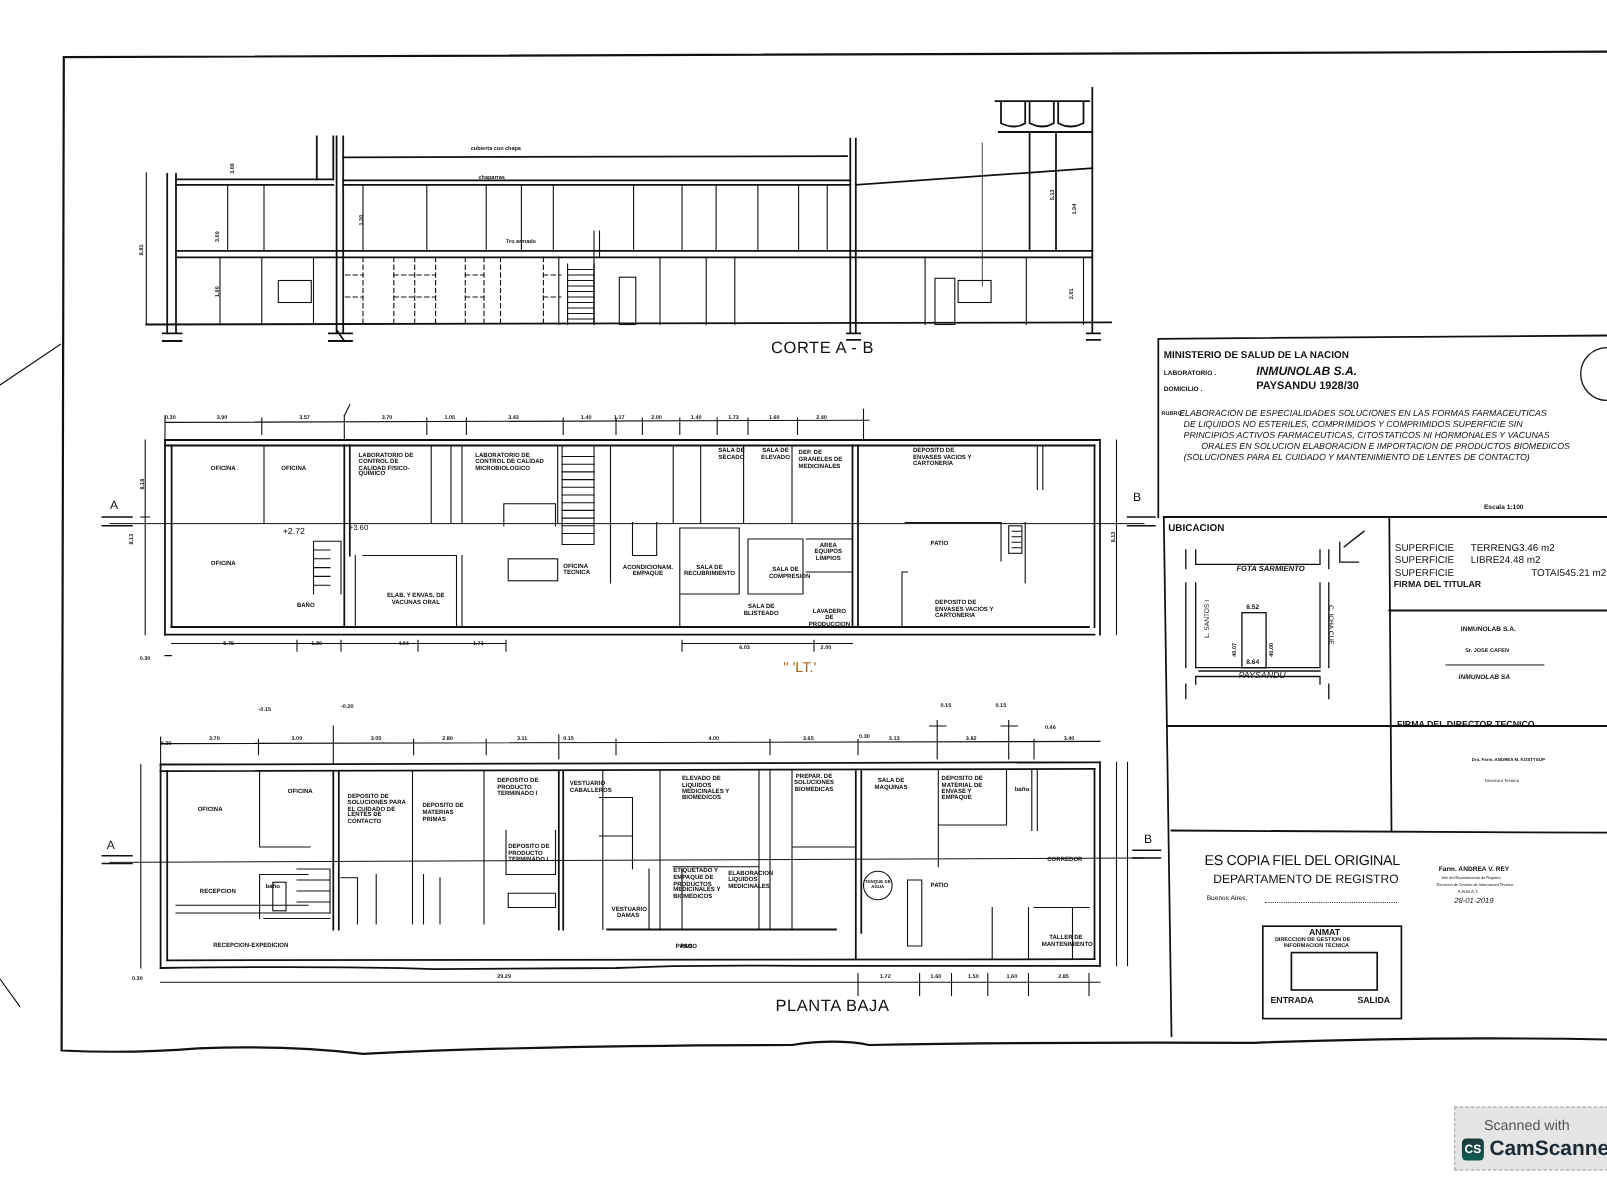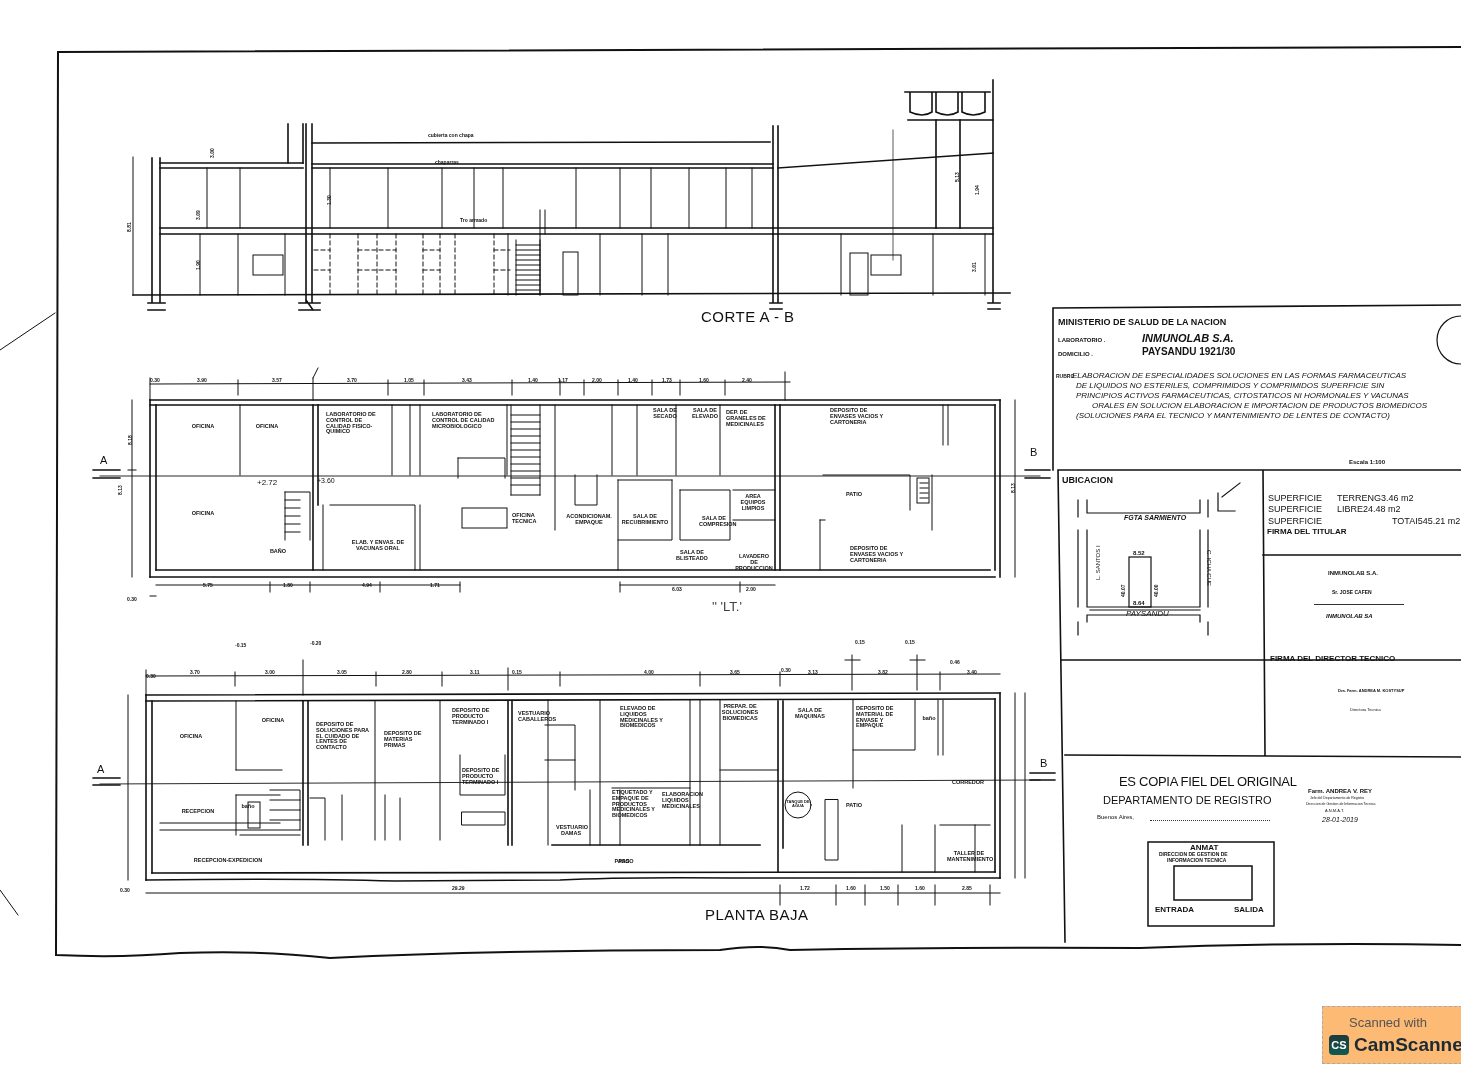--- a/index.html
+++ b/index.html
@@ -5,21 +5,21 @@
   html,body{margin:0;padding:0;background:#fff;}
   body{width:1461px;height:1080px;position:relative;overflow:hidden;font-family:"Liberation Sans",sans-serif;color:#111;}
   .abs{position:absolute;}
   svg.plan{position:absolute;left:0;top:0;}
   .t{position:absolute;font-family:"Liberation Sans",sans-serif;color:#111;white-space:nowrap;line-height:1;}
   .room{font-size:5.5px;font-weight:bold;text-align:center;white-space:normal;line-height:1.05;}
   .dim{font-size:5px;font-weight:bold;}
   .vdim{font-size:5px;font-weight:bold;transform:rotate(-90deg);transform-origin:left top;}
   .title-big{font-size:15px;letter-spacing:0.5px;}
   .ital{font-style:italic;}
-  .cam{position:absolute;left:1322px;top:1006px;width:139px;height:56px;border:1px dashed #aaa;background:#fdba74;border-right:none;}
+  .cam{position:absolute;left:1322px;top:1006px;width:139px;height:56px;border:1px dashed #aaa;background:#e5e5e5;border-right:none;}
   .cam .sw{position:absolute;left:26px;top:8px;font-size:13px;color:#555;}
   .cam .logo{position:absolute;left:6px;top:28px;width:20px;height:20px;border-radius:4px;background:linear-gradient(#1e3a3a,#0f5b52);color:#fff;font-size:11px;font-weight:bold;text-align:center;line-height:20px;}
   .cam .name{position:absolute;left:31px;top:27px;font-size:19px;color:#1b2a33;font-weight:bold;}
 </style>
 </head>
 <body>
 
 <svg class="plan" width="1461" height="1080" xmlns="http://www.w3.org/2000/svg">
   <g fill="none" stroke="#111" stroke-linecap="square">
 
@@ -179,21 +179,21 @@
 <div class="t vdim" style="left:210px;top:158px;">3.00</div>
 <div class="t vdim" style="left:327px;top:205px;">1.30</div>
 <div class="t vdim" style="left:196px;top:220px;">3.09</div>
 <div class="t vdim" style="left:196px;top:270px;">1.90</div>
 <div class="t vdim" style="left:955px;top:182px;">5.13</div>
 <div class="t vdim" style="left:975px;top:195px;">1.94</div>
 <div class="t vdim" style="left:972px;top:272px;">3.01</div>
 
 <div class="t" style="left:100px;top:455px;font-size:11px;">A</div>
 <div class="t" style="left:1030px;top:447px;font-size:11px;">B</div>
-<div class="t" style="left:712px;top:600px;font-size:13px;color:#404040;">'' 'LT.'</div>
+<div class="t" style="left:712px;top:600px;font-size:13px;color:#a16207;">'' 'LT.'</div>
 
 <div class="t dim" style="left:150px;top:378px;">0.30</div>
 <div class="t dim" style="left:197px;top:378px;">3.90</div>
 <div class="t dim" style="left:272px;top:378px;">3.57</div>
 <div class="t dim" style="left:347px;top:378px;">3.70</div>
 <div class="t dim" style="left:404px;top:378px;">1.05</div>
 <div class="t dim" style="left:462px;top:378px;">3.43</div>
 <div class="t dim" style="left:528px;top:378px;">1.40</div>
 <div class="t dim" style="left:558px;top:378px;">1.17</div>
 <div class="t dim" style="left:592px;top:378px;">2.00</div>
@@ -287,27 +287,27 @@
 <div class="t room" style="left:842px;top:803px;width:24px;">PATIO</div>
 <div class="t room" style="left:952px;top:780px;width:32px;">CORREDOR</div>
 <div class="t room" style="left:947px;top:851px;width:44px;">TALLER DE MANTENIMIENTO</div>
 <div class="t room" style="left:614px;top:859px;width:24px;">PASO</div>
 <div class="t room" style="left:786px;top:800px;width:24px;font-size:4px;">TANQUE DE AGUA</div>
 
 <div class="t" style="left:1058px;top:318px;font-size:9px;font-weight:bold;">MINISTERIO DE SALUD DE LA NACION</div>
 <div class="t lbl" style="left:1058px;top:337px;font-size:6px;font-weight:bold;">LABORATORIO .</div>
 <div class="t ital" style="left:1142px;top:333px;font-size:11px;font-weight:bold;">INMUNOLAB S.A.</div>
 <div class="t lbl" style="left:1058px;top:351px;font-size:6px;font-weight:bold;">DOMICILIO .</div>
-<div class="t" style="left:1142px;top:347px;font-size:10px;font-weight:bold;">PAYSANDU   1921/30</div>
+<div class="t" style="left:1142px;top:347px;font-size:10px;font-weight:bold;">PAYSANDU   1928/30</div>
 <div class="t" style="left:1056px;top:374px;font-size:5px;font-weight:bold;">RUBRO</div>
 <div class="t ital" style="left:1072px;top:372px;font-size:8px;">ELABORACION DE ESPECIALIDADES SOLUCIONES EN LAS FORMAS FARMACEUTICAS</div>
 <div class="t ital" style="left:1076px;top:382px;font-size:8px;">DE  LIQUIDOS NO ESTERILES, COMPRIMIDOS Y COMPRIMIDOS SUPERFICIE SIN</div>
 <div class="t ital" style="left:1076px;top:392px;font-size:8px;">PRINCIPIOS ACTIVOS FARMACEUTICAS, CITOSTATICOS NI HORMONALES Y VACUNAS</div>
 <div class="t ital" style="left:1092px;top:402px;font-size:8px;">ORALES EN SOLUCION   ELABORACION E IMPORTACION DE PRODUCTOS BIOMEDICOS</div>
-<div class="t ital" style="left:1076px;top:412px;font-size:8px;">(SOLUCIONES  PARA EL TECNICO Y MANTENIMIENTO DE LENTES DE CONTACTO)</div>
+<div class="t ital" style="left:1076px;top:412px;font-size:8px;">(SOLUCIONES  PARA EL CUIDADO Y MANTENIMIENTO DE LENTES DE CONTACTO)</div>
 <div class="t" style="left:1349px;top:459px;font-size:6px;font-weight:bold;">Escala 1:100</div>
 
 <div class="t" style="left:1062px;top:476px;font-size:9px;font-weight:bold;">UBICACION</div>
 <div class="t ital" style="left:1124px;top:514px;font-size:7px;font-weight:bold;">FGTA SARMIENTO</div>
 <div class="t ital" style="left:1126px;top:610px;font-size:8px;">PAYSANDU</div>
 <div class="t" style="left:1095px;top:580px;font-size:6px;transform:rotate(-90deg);transform-origin:left top;">L. SANTOS I</div>
 <div class="t" style="left:1212px;top:550px;font-size:6px;transform:rotate(90deg);transform-origin:left top;">C. ICHA CUE</div>
 <div class="t" style="left:1133px;top:550px;font-size:6px;font-weight:bold;">8.52</div>
 <div class="t" style="left:1133px;top:600px;font-size:6px;font-weight:bold;">8.64</div>
 <div class="t" style="left:1121px;top:597px;font-size:5px;font-weight:bold;transform:rotate(-90deg);transform-origin:left top;">40.07</div>
@@ -323,21 +323,21 @@
 <div class="t" style="left:1267px;top:528px;font-size:8px;font-weight:bold;">FIRMA DEL TITULAR</div>
 <div class="t" style="left:1328px;top:570px;font-size:6px;font-weight:bold;">INMUNOLAB S.A.</div>
 <div class="t" style="left:1332px;top:590px;font-size:5px;font-weight:bold;">Sr. JOSE CAFEN</div>
 <div class="abs" style="left:1314px;top:604px;width:90px;border-top:1px solid #333;"></div>
 <div class="t ital" style="left:1326px;top:613px;font-size:6px;font-weight:bold;">INMUNOLAB SA</div>
 
 <div class="t" style="left:1270px;top:655px;font-size:8px;font-weight:bold;">FIRMA DEL DIRECTOR TECNICO</div>
 <div class="t" style="left:1338px;top:689px;font-size:4px;font-weight:bold;">Dra. Farm. ANDREA M. KOSTYSUP</div>
 <div class="t" style="left:1350px;top:708px;font-size:4px;">Directora Tecnica</div>
 
-<div class="t" style="left:1095px;top:775px;font-size:13px;letter-spacing:-0.3px;margin-left:24px;">ES COPIA FIEL DEL ORIGINAL</div>
+<div class="t" style="left:1095px;top:775px;font-size:13px;letter-spacing:-0.3px;">ES COPIA FIEL DEL ORIGINAL</div>
 <div class="t" style="left:1103px;top:795px;font-size:11px;">DEPARTAMENTO DE REGISTRO</div>
 <div class="t" style="left:1097px;top:814px;font-size:6px;">Buenos Aires,</div>
 <div class="abs" style="left:1150px;top:820px;width:120px;border-top:1px dotted #333;"></div>
 <div class="t" style="left:1308px;top:788px;font-size:6px;font-weight:bold;">Farm. ANDREA V. REY</div>
 <div class="t" style="left:1310px;top:797px;font-size:3.5px;">Jefe del Departamento de Registro</div>
 <div class="t" style="left:1306px;top:803px;font-size:3.5px;">Direccion de Gestion de Informacion Tecnica</div>
 <div class="t" style="left:1325px;top:809px;font-size:4px;">A.N.M.A.T.</div>
 <div class="t ital" style="left:1322px;top:816px;font-size:7px;">28-01-2019</div>
 
 <div class="t" style="left:1190px;top:844px;font-size:8px;font-weight:bold;">ANMAT</div>

